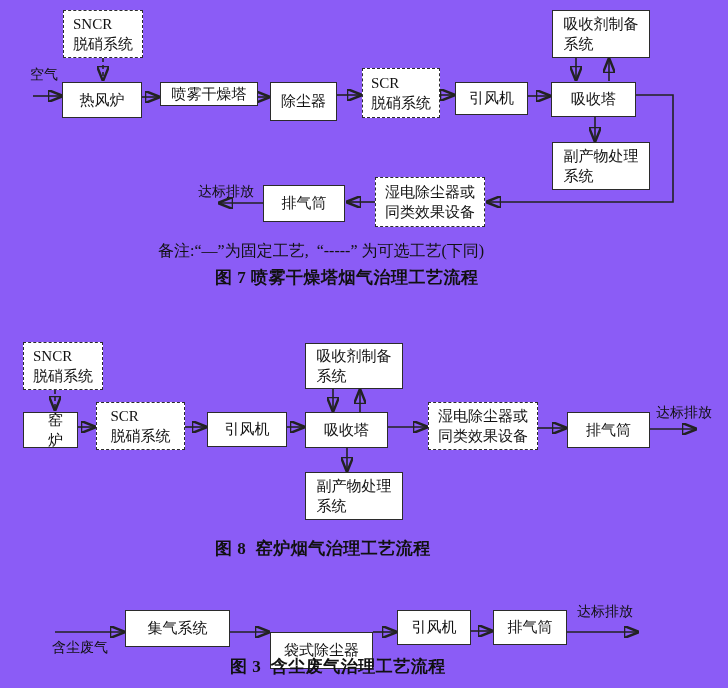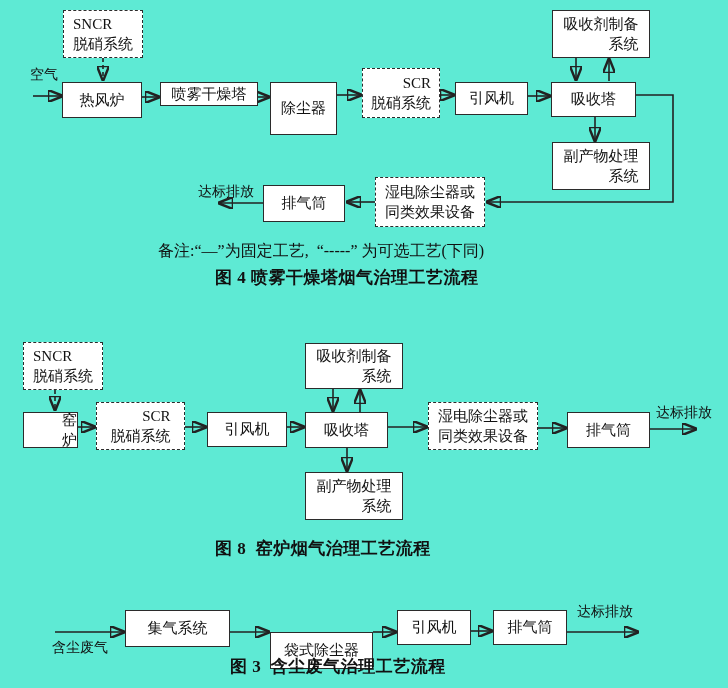--- a/index.html
+++ b/index.html
@@ -1,32 +1,32 @@
 <!DOCTYPE html>
 <html><head>
 <meta charset="utf-8">
 <style>
   html,body{margin:0;padding:0;background:#ffffff;}
   .canvas{
     position:relative;
     width:728px;height:688px;
-    background:#5eead4;
+    background:#8b5cf6;
     font-family:"Liberation Serif","DejaVu Serif",serif;
     color:#111111;
     overflow:hidden;
   }
   .wires{position:absolute;left:0;top:0;width:728px;height:688px;pointer-events:none;}
   .wires path{fill:none;stroke:#222222;stroke-width:1.6;}
   .wires path.dash{stroke-dasharray:4,3;}
   .node{
     position:absolute;
     border:1.5px solid #2b2b2b;
     background:#ffffff;
     display:flex;align-items:center;justify-content:center;
-    text-align:right;
+    text-align:left;
     font-size:15px;line-height:1.35;
     white-space:pre-line;
     box-sizing:border-box;
   }
   .dashed{border-style:dashed;}
   .align-left{justify-content:flex-start;text-align:left;padding-left:9px;}
   .flabel{position:absolute;font-size:14px;white-space:pre;}
   .note{position:absolute;font-size:16px;white-space:pre;}
   .caption{position:absolute;font-size:17px;font-weight:bold;white-space:pre;letter-spacing:0.5px;}
 </style>
@@ -73,35 +73,35 @@
     <path d="M471,631 H491" marker-end="url(#ah)"></path>
     <path d="M567,632 H637" marker-end="url(#ah)"></path>
   </svg>
 
   <div>
     <div class="node dashed align-left" style="left:63px;top:10px;width:80px;height:48px;">SNCR
 脱硝系统</div>
     <div class="flabel" style="left:30px;top:66px;">空气</div>
     <div class="node" style="left:62px;top:82px;width:80px;height:36px;">热风炉</div>
     <div class="node" style="left:160px;top:82px;width:98px;height:24px;">喷雾干燥塔</div>
-    <div class="node" style="left:270px;top:82px;width:67px;height:53px;">除尘器</div>
+    <div class="node" style="left:270px;top:82px;width:67px;height:39px;">除尘器</div>
     <div class="node dashed" style="left:362px;top:68px;width:78px;height:50px;">SCR
 脱硝系统</div>
     <div class="node" style="left:455px;top:82px;width:73px;height:33px;">引风机</div>
     <div class="node" style="left:552px;top:10px;width:98px;height:48px;">吸收剂制备
 系统</div>
     <div class="node" style="left:551px;top:82px;width:85px;height:35px;">吸收塔</div>
     <div class="node" style="left:552px;top:142px;width:98px;height:48px;">副产物处理
 系统</div>
     <div class="node dashed" style="left:375px;top:177px;width:110px;height:50px;">湿电除尘器或
 同类效果设备</div>
     <div class="node" style="left:263px;top:185px;width:82px;height:37px;">排气筒</div>
     <div class="flabel" style="left:198px;top:183px;">达标排放</div>
     <div class="note" style="left:158px;top:241px;">备注:“—”为固定工艺,  “-----” 为可选工艺(下同)</div>
-    <div class="caption" style="left:215px;top:266px;">图 4 喷雾干燥塔烟气治理工艺流程</div>
+    <div class="caption" style="left:215px;top:266px;">图 7 喷雾干燥塔烟气治理工艺流程</div>
   </div>
 
   <div>
     <div class="node dashed align-left" style="left:23px;top:342px;width:80px;height:48px;">SNCR
 脱硝系统</div>
     <div class="node" style="left:23px;top:412px;width:55px;height:36px;padding-left:24px;">窑炉</div>
     <div class="node dashed" style="left:96px;top:402px;width:89px;height:48px;">SCR
 脱硝系统</div>
     <div class="node" style="left:207px;top:412px;width:80px;height:35px;">引风机</div>
     <div class="node" style="left:305px;top:343px;width:98px;height:46px;">吸收剂制备

